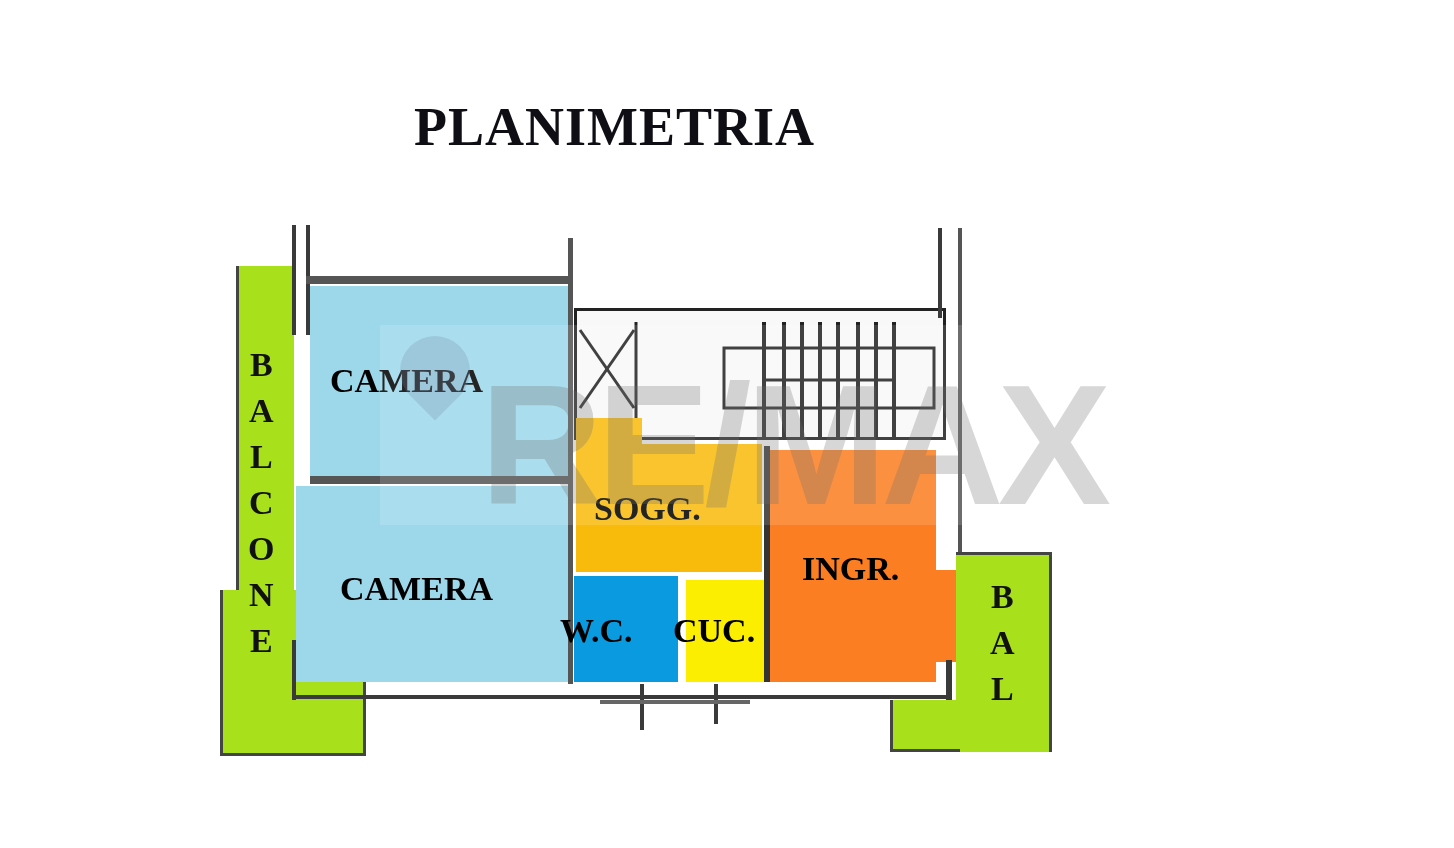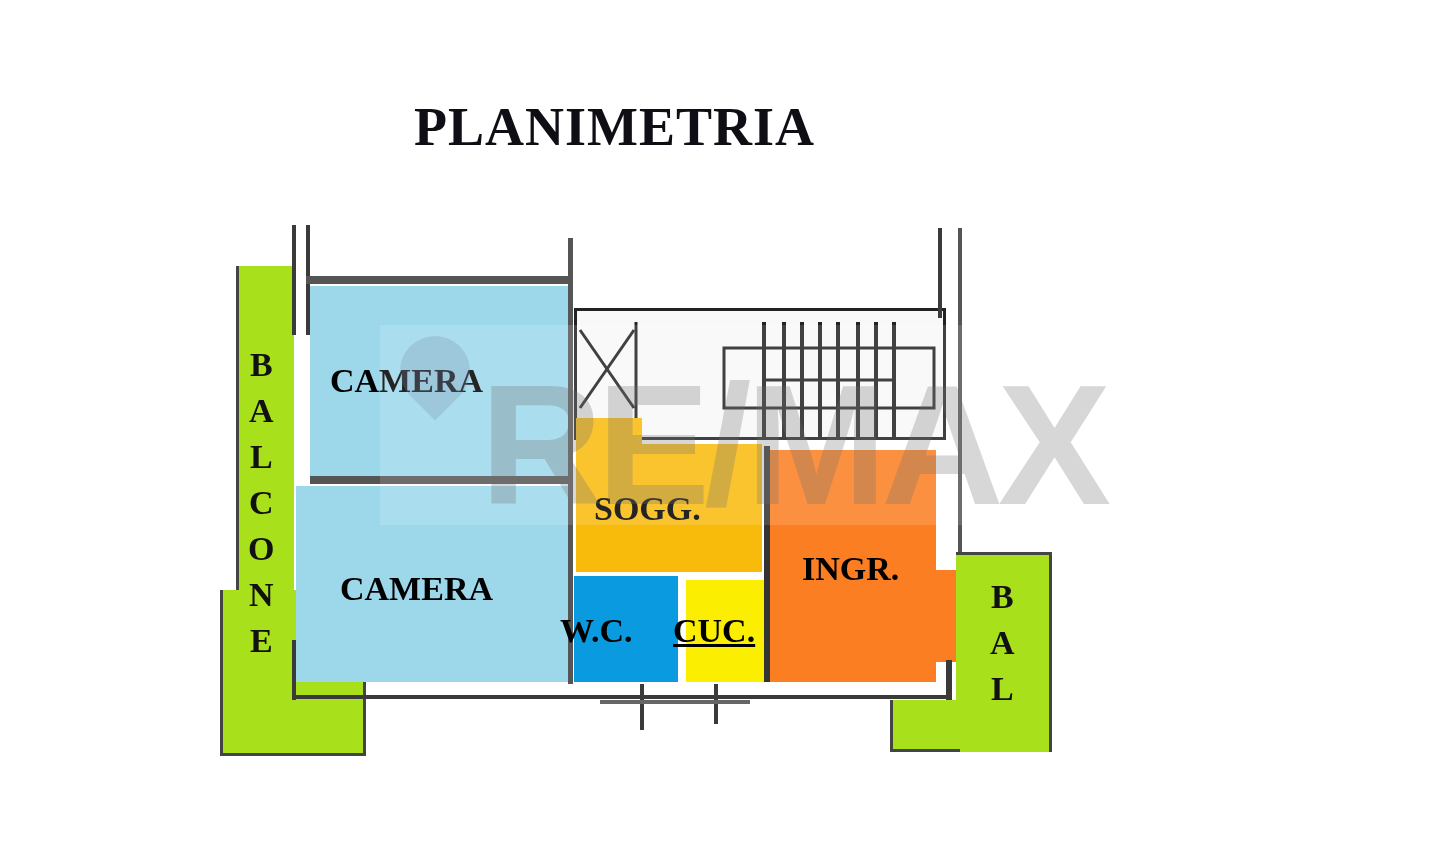--- a/index.html
+++ b/index.html
@@ -83,21 +83,21 @@
   <div class="room" style="left:576px;top:418px;width:66px;height:28px;background:#f8bb0c;"></div>
   <div class="room" style="left:576px;top:444px;width:186px;height:128px;background:#f8bb0c;"></div>
   <div class="label" style="left:594px;top:490px;">SOGG.</div>
 
   <div class="wall" style="left:764px;top:446px;width:6px;height:236px;background:#333;"></div>
 
   <div class="room" style="left:574px;top:576px;width:104px;height:106px;background:#0a9ae0;"></div>
   <div class="label" style="left:560px;top:612px;">W.C.</div>
 
   <div class="room" style="left:686px;top:580px;width:78px;height:102px;background:#fcee00;"></div>
-  <div class="label" style="left:673px;top:612px;text-decoration:underline;">CUC.</div>
+  <div class="label" style="left:673px;top:612px;">CUC.</div>
 
   <div class="room" style="left:770px;top:450px;width:166px;height:232px;background:#fb7e22;"></div>
   <div class="room" style="left:930px;top:570px;width:26px;height:92px;background:#fb7e22;"></div>
   <div class="label" style="left:802px;top:550px;">INGR.</div>
   <div class="wall" style="left:946px;top:660px;width:6px;height:40px;"></div>
 
   <div class="room" style="left:956px;top:552px;width:96px;height:200px;background:#a8e01c;border-right:3px solid #444;border-top:3px solid #444;"></div>
   <div class="room" style="left:890px;top:700px;width:70px;height:52px;background:#a8e01c;border-left:3px solid #444;border-bottom:3px solid #444;"></div>
   <div class="vlabel" style="left:990px;top:574px;">
     <span>B</span>

